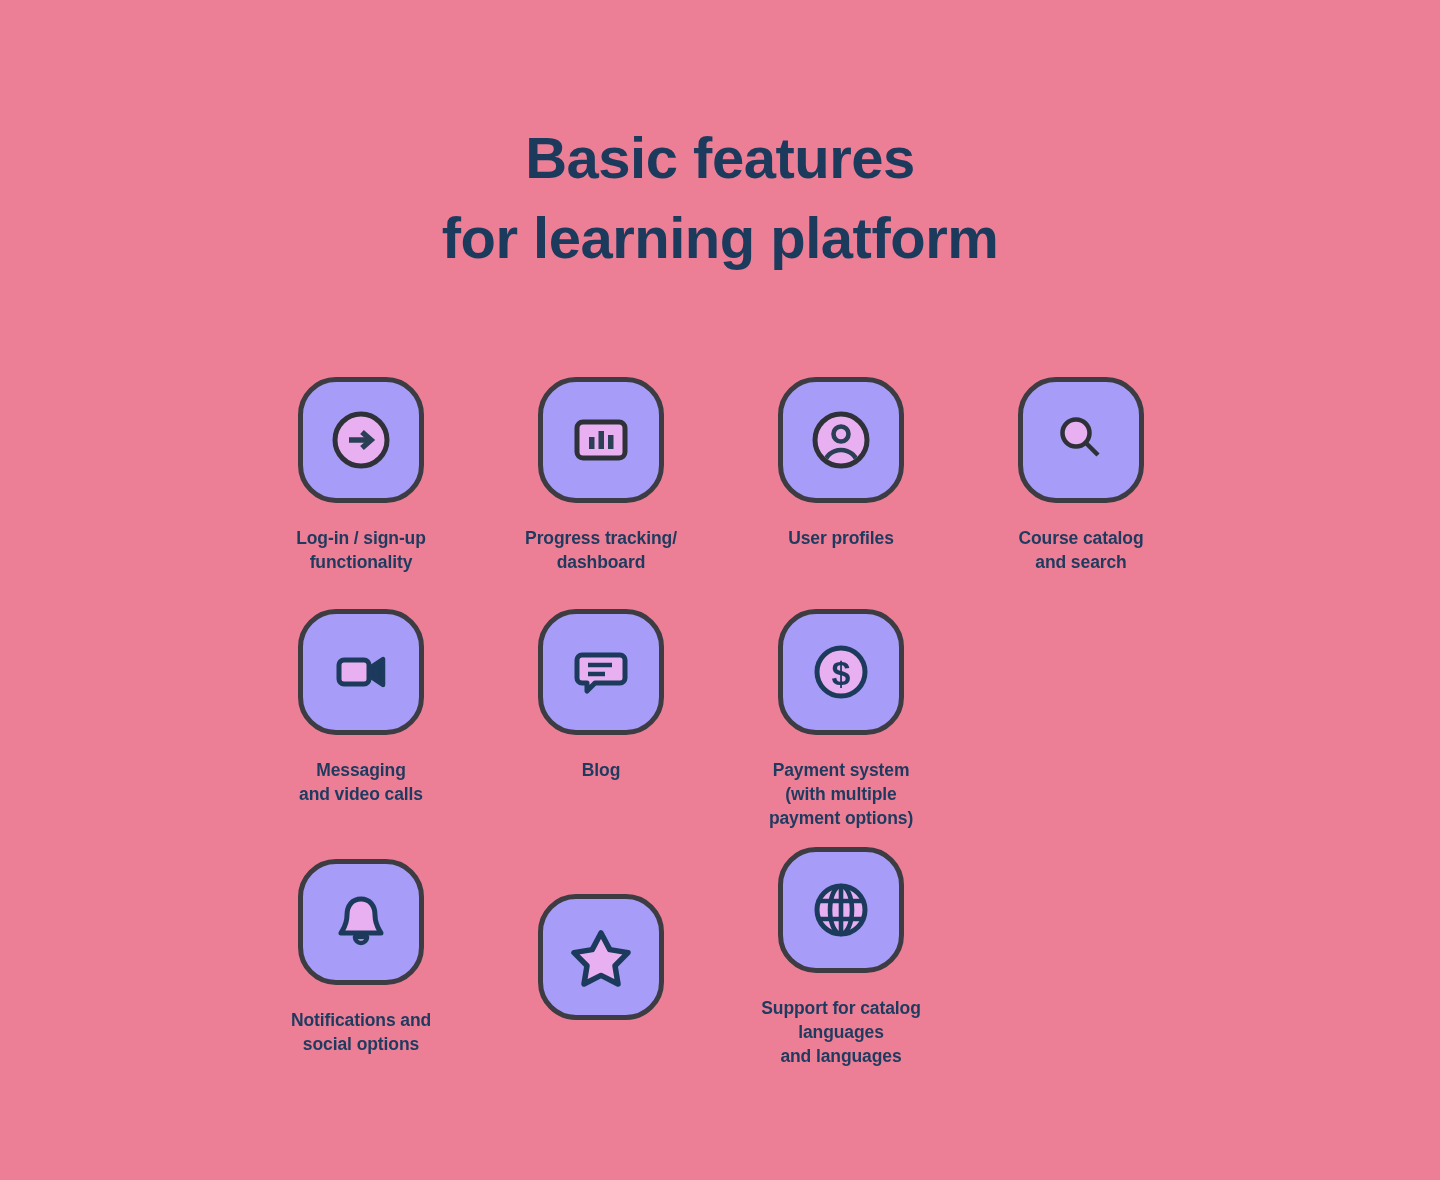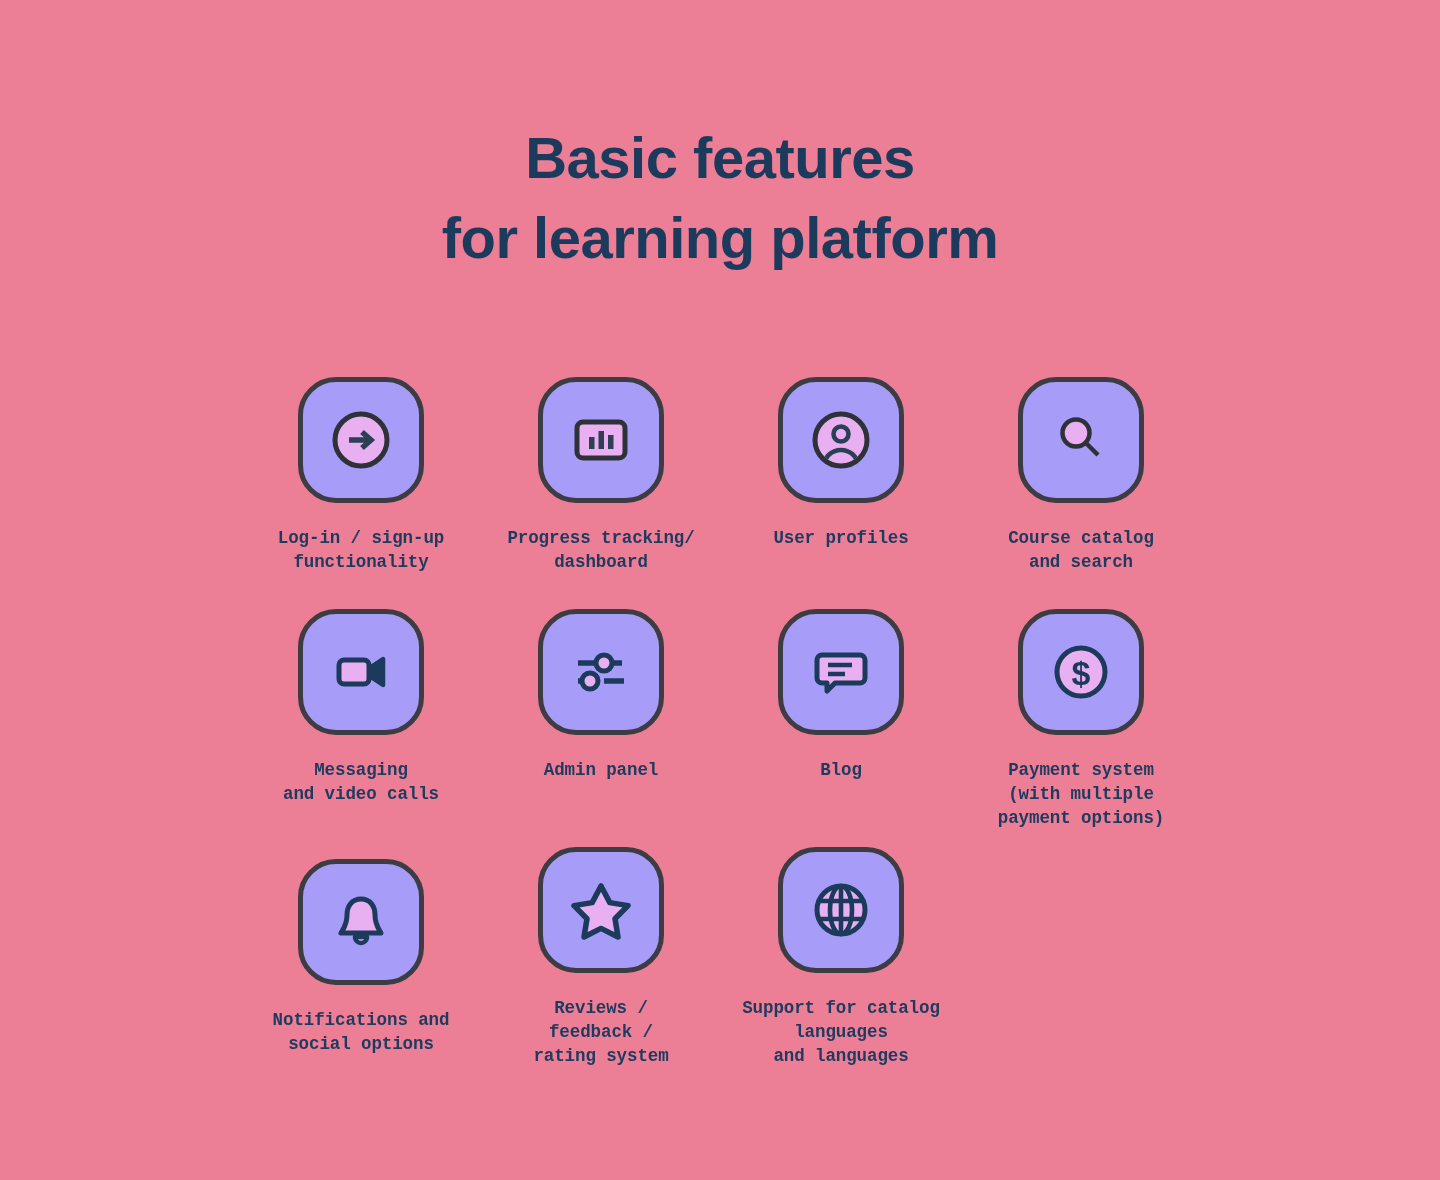--- a/index.html
+++ b/index.html
@@ -69,21 +69,20 @@
   }
   .caption {
     margin-top: 23px;
     text-align: center;
     color: #1e3a5f;
     font-size: 17.5px;
     font-weight: 700;
     line-height: 24px;
     letter-spacing: -0.1px;
     max-width: 230px;
-    font-family: Liberation Mono, monospace;
   }
   .caption .cline { display: block; }
 
   .icon-svg { display: block; }
 </style>
 </head>
 <body>
 
 <div class="page">
 
@@ -178,37 +177,20 @@
               <path d="M43 28 L55 20 L55 46 L43 38 Z" fill="#1b3a5c" stroke="#1b3a5c" stroke-width="4.5" stroke-linejoin="round"></path>
             </svg>
           </span>
         </div>
         <div class="caption">
           <span class="cline">Messaging</span>
           <span class="cline">and video calls</span>
         </div>
       </div>
 
-      <div class="cell">
-        <div class="tile">
-          <span>
-            <svg class="icon-svg" width="66" height="66" viewBox="0 0 66 66">
-              <path d="M10 24 H26" stroke="#1b3a5c" stroke-width="5.5" stroke-linecap="butt"></path>
-              <path d="M46 24 H54" stroke="#1b3a5c" stroke-width="5.5" stroke-linecap="butt"></path>
-              <circle cx="36" cy="24" r="8" fill="#e8b0f0" stroke="#1b3a5c" stroke-width="5"></circle>
-              <path d="M36 42 H56" stroke="#1b3a5c" stroke-width="5.5" stroke-linecap="butt"></path>
-              <circle cx="22" cy="42" r="8" fill="#e8b0f0" stroke="#1b3a5c" stroke-width="5"></circle>
-              <path d="M10 42 H14" stroke="#1b3a5c" stroke-width="5.5" stroke-linecap="butt"></path>
-            </svg>
-          </span>
-        </div>
-        <div class="caption">
-          <span class="cline">Admin panel</span>
-        </div>
-      </div>
 
       <div class="cell">
         <div class="tile">
           <span>
             <svg class="icon-svg" width="66" height="66" viewBox="0 0 66 66">
               <path d="M14 16 H52 A5 5 0 0 1 57 21 V39 A5 5 0 0 1 52 44 H27 L19 52 L19 44 H14 A5 5 0 0 1 9 39 V21 A5 5 0 0 1 14 16 Z" fill="#e8b0f0" stroke="#1b3a5c" stroke-width="5" stroke-linejoin="round"></path>
               <path d="M20 26 H44" stroke="#1b3a5c" stroke-width="4.5" stroke-linecap="butt"></path>
               <path d="M20 35 H37" stroke="#1b3a5c" stroke-width="4.5" stroke-linecap="butt"></path>
             </svg>
           </span>
@@ -253,25 +235,20 @@
         </div>
       </div>
 
       <div class="cell">
         <div class="tile">
           <span>
             <svg class="icon-svg" width="66" height="66" viewBox="0 0 66 66">
               <path d="M33 9 L41.8 25.6 L60 28.6 L47 41.8 L50 60 L33 51.4 L16 60 L19 41.8 L6 28.6 L24.2 25.6 Z" fill="#e8b0f0" stroke="#1b3a5c" stroke-width="5.5" stroke-linejoin="round"></path>
             </svg>
           </span>
-        </div>
-        <div class="caption">
-          <span class="cline">Reviews /</span>
-          <span class="cline">feedback /</span>
-          <span class="cline">rating system</span>
         </div>
       </div>
 
       <div class="cell">
         <div class="tile">
           <span>
             <svg class="icon-svg" width="66" height="66" viewBox="0 0 66 66">
               <circle cx="33" cy="33" r="24" fill="#e8b0f0" stroke="#1b3a5c" stroke-width="5"></circle>
               <ellipse cx="33" cy="33" rx="11" ry="24" fill="none" stroke="#1b3a5c" stroke-width="4.6"></ellipse>
               <path d="M11.5 24 H54.5" stroke="#1b3a5c" stroke-width="4.6"></path>

